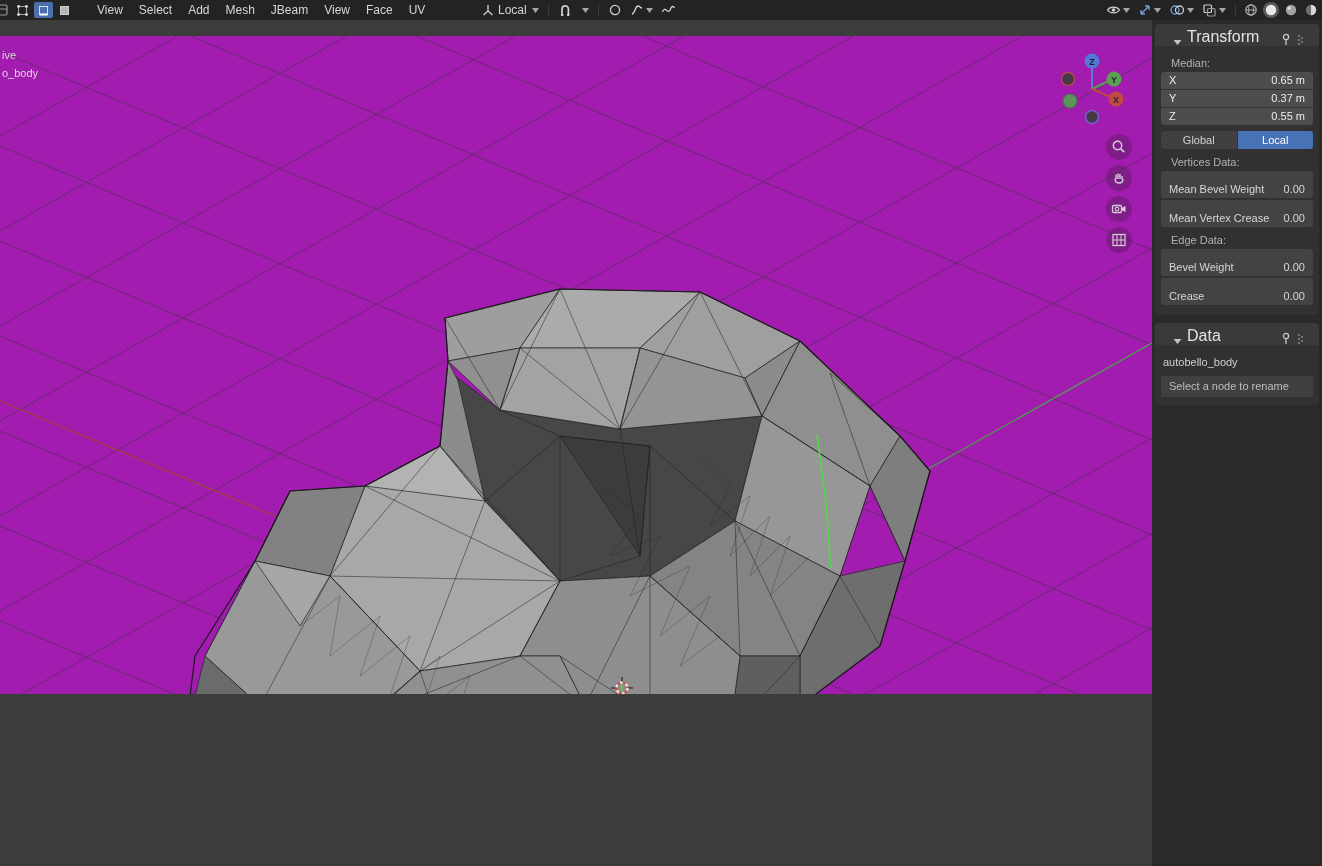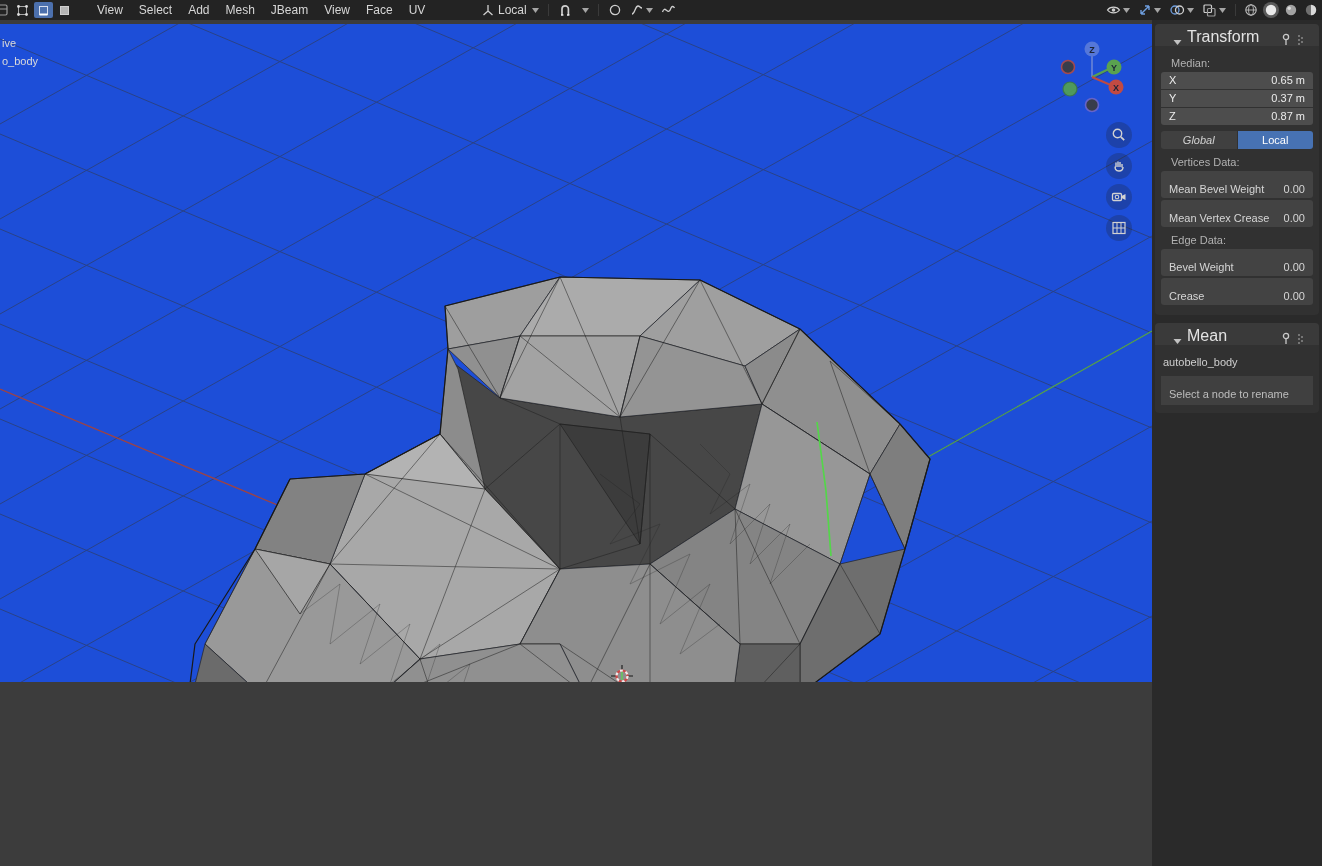--- a/index.html
+++ b/index.html
@@ -15,21 +15,21 @@
   .mode-btn.active{background:#4c70ad;}
   .menus{display:flex;margin-left:14px;}
   .menu{padding:0 8px;line-height:20px;cursor:default;white-space:nowrap;}
   .center-cluster{position:absolute;left:478px;top:0;height:20px;display:flex;align-items:center;gap:2px;}
   .right-cluster{position:absolute;right:2px;top:0;height:20px;display:flex;align-items:center;gap:2px;}
   .tb-group{display:flex;align-items:center;padding:0 3px;height:18px;border-radius:3px;}
   .caret{width:7px;height:5px;margin-left:2px;}
   .sep{width:1px;height:12px;background:#3a3a3a;margin:0 4px;}
   .sph{margin:0 1px;display:flex;align-items:center;}
   
-  .viewport{position:absolute;top:24px;left:0;width:1152px;height:658px;background:#1d4ed8;overflow:hidden;}
+  .viewport{position:absolute;top:36px;left:0;width:1152px;height:658px;background:#a21caf;overflow:hidden;}
   .scene{position:absolute;top:0;left:0;}
   .corner{position:absolute;left:2px;top:10px;color:#dadada;font-size:11px;line-height:18px;z-index:3;}
   .gizmo{position:absolute;left:1048px;top:10px;z-index:4;}
   .gz-label{font-size:9px;font-weight:bold;fill:#1b2436;}
   .vtools{position:absolute;left:1106px;top:98px;display:flex;flex-direction:column;gap:5px;z-index:4;}
   .vtool{width:26px;height:26px;border-radius:13px;background:rgba(30,30,30,.25);
          display:flex;align-items:center;justify-content:center;}
   
   .sidebar{position:absolute;top:20px;left:1152px;width:170px;height:846px;background:#2a2a2a;
            box-sizing:border-box;padding:4px 3px;font-size:11px;color:#c9c9c9;overflow:hidden;z-index:8;}
@@ -38,28 +38,28 @@
   .panel-h .title{flex:1;}
   .panel-b{padding:4px 6px 8px;}
   .sec-label{color:#b2b2b2;margin:7px 10px 3px;}
   .num-group{display:flex;flex-direction:column;gap:1px;}
   .num-row{display:flex;justify-content:space-between;background:#4d4d4d;padding:2px 8px 3px;color:#ececec;}
   .num-group .num-row:first-child{border-radius:3px 3px 0 0;}
   .num-group .num-row:last-child{border-radius:0 0 3px 3px;}
   .seg{display:flex;gap:1px;margin:6px 0 2px;}
   .seg button{flex:1;border:none;height:18px;font:11px "Liberation Sans",sans-serif;
               background:#404040;color:#d2d2d2;cursor:default;}
-  .seg button:first-child{border-radius:3px 0 0 3px;font-style:italic;}
+  .seg button:first-child{border-radius:3px 0 0 3px;}
   .seg button:last-child{border-radius:0 3px 3px 0;}
   .seg button.active{background:#4772b3;color:#fff;}
   .data-row{display:flex;justify-content:space-between;background:#434343;border-radius:3px;
             padding:12px 8px 3px;margin:2px 0;color:#d6d6d6;}
   .objname{margin:7px 2px 8px;color:#cfcfcf;}
   .rename-input{width:100%;box-sizing:border-box;background:#404040;border:none;border-radius:0;
-            padding:12px 8px 5px;color:#c8c8c8;font:11px "Liberation Sans",sans-serif;outline:none;}
+            padding:4px 8px 5px;color:#c8c8c8;font:11px "Liberation Sans",sans-serif;outline:none;}
   .rename-input::placeholder{color:#bdbdbd;opacity:1;}
   .grip{margin-right:-2px;}
 </style>
 </head>
 <body>
 
 <div class="app">
 
   <div class="topbar">
     <div class="tb-left">
@@ -358,21 +358,21 @@
           <div class="num-row">
             <span>X</span>
             <span>0.65 m</span>
           </div>
           <div class="num-row">
             <span>Y</span>
             <span>0.37 m</span>
           </div>
           <div class="num-row">
             <span>Z</span>
-            <span>0.87 m</span>
+            <span>0.55 m</span>
           </div>
         </div>
         <div class="seg">
           <button>Global</button>
           <button class="active">Local</button>
         </div>
         <div class="sec-label">Vertices Data:</div>
         <div class="data-row">
           <span>Mean Bevel Weight</span>
           <span>0.00</span>
@@ -391,21 +391,21 @@
           <span>0.00</span>
         </div>
       </div>
     </section>
 
     <section class="panel">
       <header class="panel-h">
         <svg width="9" height="7">
             <polygon points="0.5,1 8.5,1 4.5,6" fill="#c2c2c2"></polygon>
           </svg>
-        <span class="title">Mean</span>
+        <span class="title">Data</span>
         <svg width="12" height="13">
             <circle cx="6" cy="4" r="2.6" fill="none" stroke="#c9c9c9" stroke-width="1.3"></circle>
             <path d="M6,6.5 L6,12" stroke="#c9c9c9" stroke-width="1.3"></path>
           </svg>
         <svg class="grip" width="6" height="12">
             <circle cx="2" cy="2" r="1" fill="#8a8a8a"></circle>
             <circle cx="2" cy="6" r="1" fill="#8a8a8a"></circle>
             <circle cx="2" cy="10" r="1" fill="#8a8a8a"></circle>
             <circle cx="5" cy="4" r="1" fill="#8a8a8a"></circle>
             <circle cx="5" cy="8" r="1" fill="#8a8a8a"></circle>

